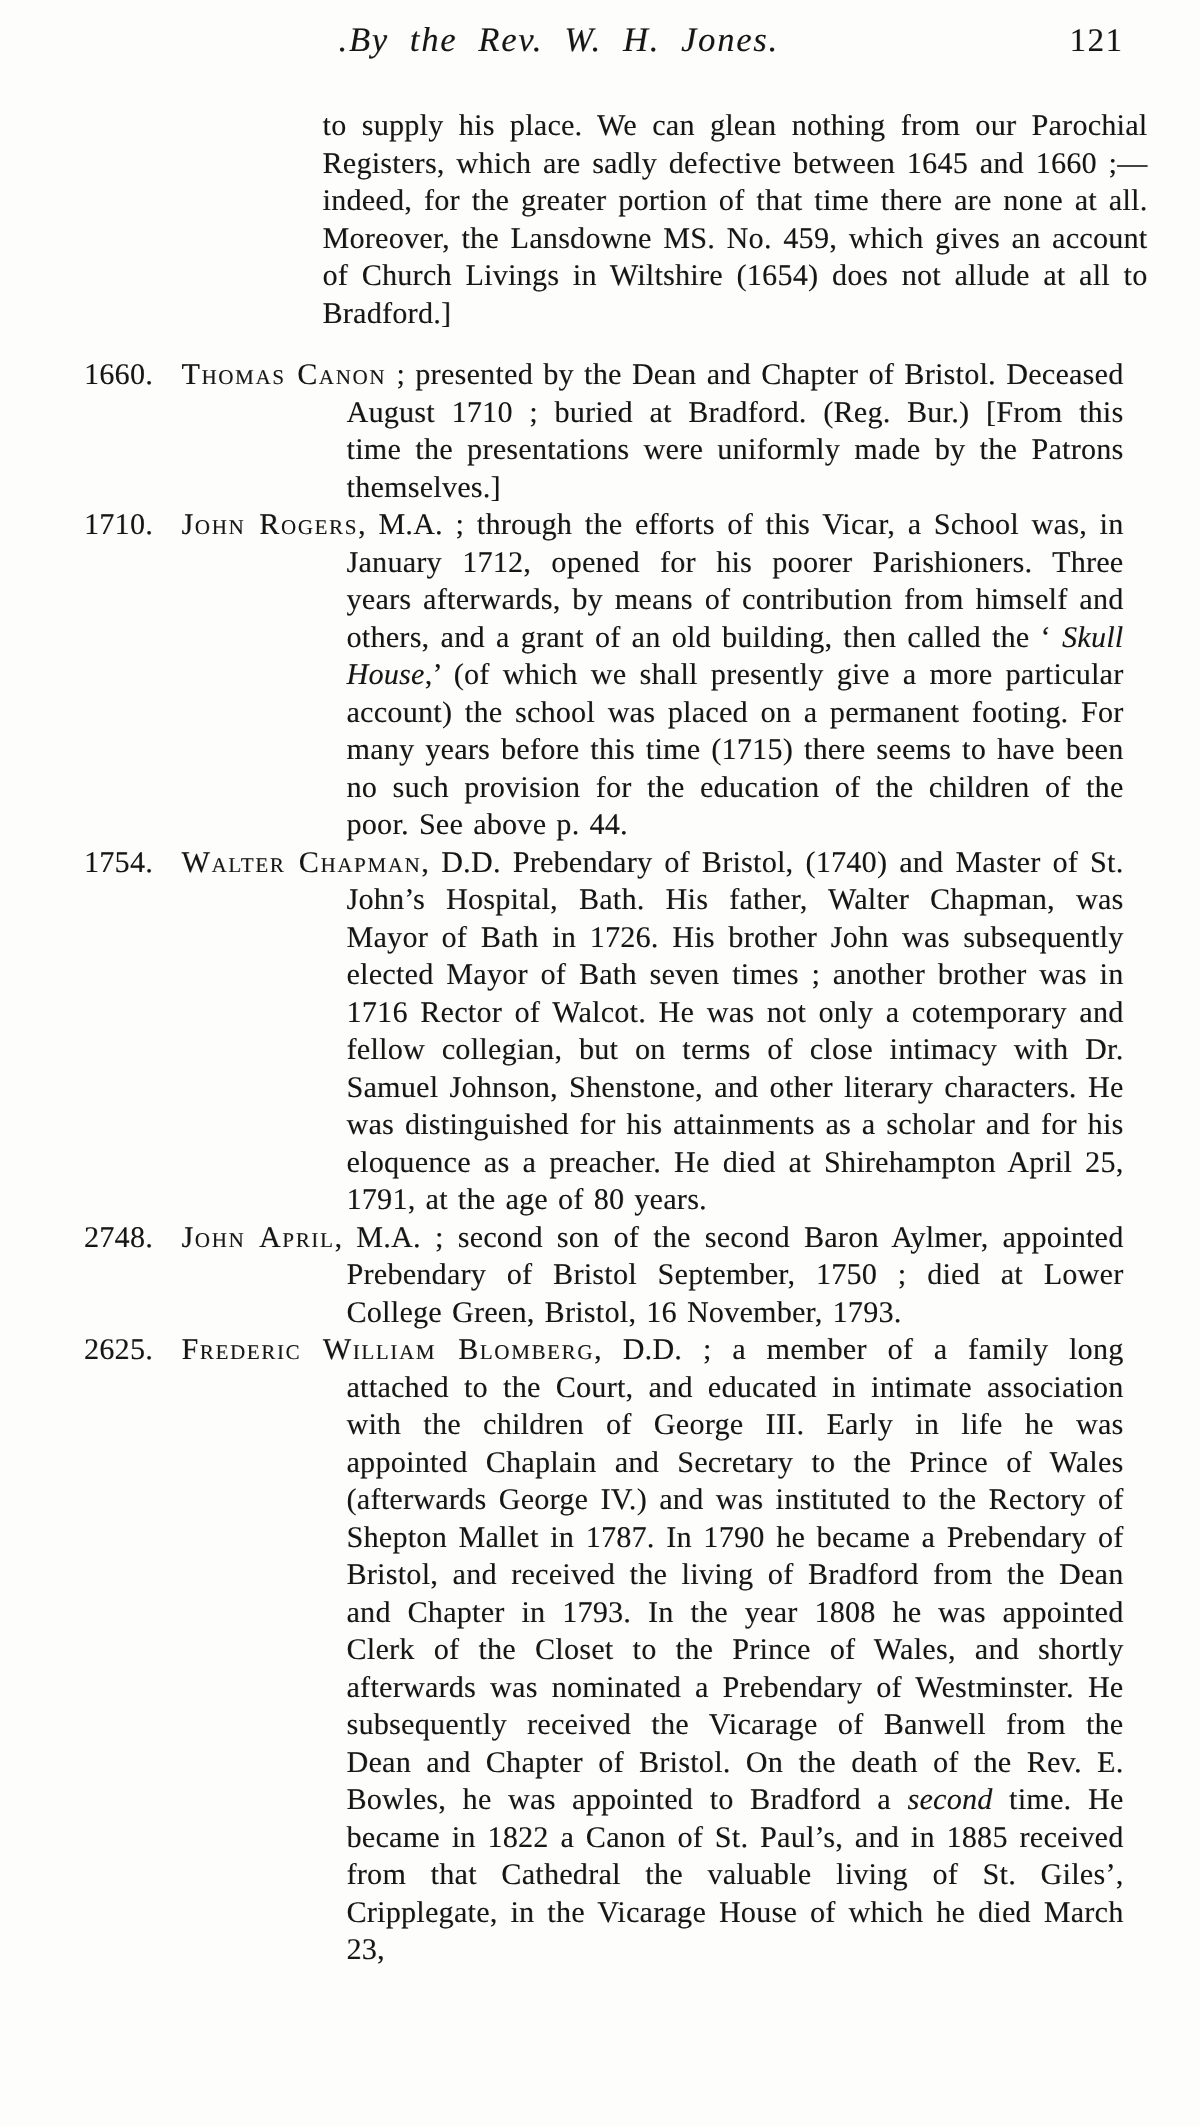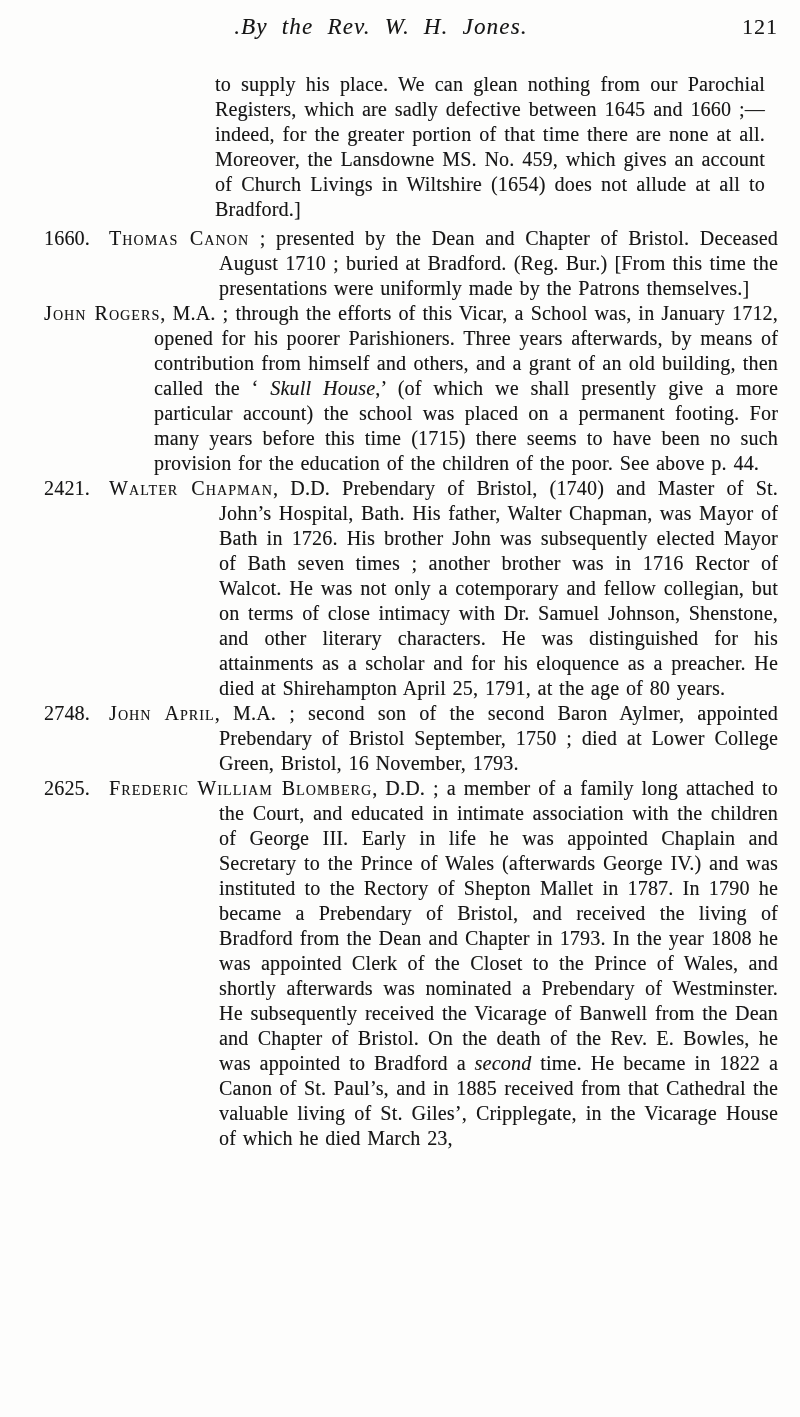--- a/index.html
+++ b/index.html
@@ -12,21 +12,21 @@
     height: 1417px;
     overflow: hidden;
     font-family: "Liberation Serif", "DejaVu Serif", serif;
     color: #161616;
     background: #fdfdfc;
   }
   .page {
     box-sizing: border-box;
     width: 800px;
     height: 1417px;
-    padding: 12px 18px 0 40px;
+    padding: 12px 35px 0 40px;
     text-shadow: 0.3px 0.3px 0 rgba(25,25,25,0.38);
   }
   .page-header {
     position: relative;
     height: 32px;
     margin-bottom: 28px;
   }
   .running-title {
     position: absolute;
     left: 120px;
@@ -34,37 +34,37 @@
     top: 2px;
     text-align: center;
     font-style: italic;
     font-size: 23px;
     letter-spacing: 1.2px;
     word-spacing: 7px;
     white-space: nowrap;
   }
   .page-number {
     position: absolute;
-    right: 4px;
+    right: 16px;
     top: 2px;
     font-size: 22px;
     letter-spacing: 1px;
   }
   .body-text {
     font-size: 20px;
     line-height: 25px;
     letter-spacing: 0.2px;
     word-spacing: 1.5px;
   }
   .intro {
     margin: 0 12px 0 175px;
     width: 550px;
     text-align: justify;
   }
-  .entries { margin: 4px; }
+  .entries { margin: 16px; }
   .entry { display: flex; }
   .entry-year {
     flex: 0 0 65px;
     white-space: nowrap;
   }
   .entry-text {
     flex: 1 1 auto;
     margin: 0;
     padding-left: 110px;
     text-indent: -110px;
@@ -89,24 +89,25 @@
 
   <div class="body-text">
     <p class="intro">to supply his place. We can glean nothing from our Parochial Registers, which are sadly defective between 1645 and 1660 ;—indeed, for the greater portion of that time there are none at all. Moreover, the Lansdowne MS. No. 459, which gives an account of Church Livings in Wiltshire (1654) does not allude at all to Bradford.]</p>
 
     <div class="entries">
         <div class="entry">
           <span class="entry-year">1660.</span>
           <p class="entry-text"><span class="seg-smallcaps">Thomas Canon</span><span class="seg-normal"> ; presented by the Dean and Chapter of Bristol. Deceased August 1710 ; buried at Bradford. (Reg. Bur.) [From this time the presentations were uniformly made by the Patrons themselves.]</span></p>
         </div>
         <div class="entry">
+          <span class="entry-year">1710.</span>
           <p class="entry-text"><span class="seg-smallcaps">John Rogers</span><span class="seg-normal">, M.A. ; through the efforts of this Vicar, a School was, in January 1712, opened for his poorer Parishioners. Three years afterwards, by means of contribution from himself and others, and a grant of an old building, then called the ‘ </span><span class="seg-italic">Skull House</span><span class="seg-normal">,’ (of which we shall presently give a more particular account) the school was placed on a permanent footing. For many years before this time (1715) there seems to have been no such provision for the education of the children of the poor. See above p. 44.</span></p>
         </div>
         <div class="entry">
-          <span class="entry-year">2421.</span>
+          <span class="entry-year">1754.</span>
           <p class="entry-text"><span class="seg-smallcaps">Walter Chapman</span><span class="seg-normal">, D.D. Prebendary of Bristol, (1740) and Master of St. John’s Hospital, Bath. His father, Walter Chapman, was Mayor of Bath in 1726. His brother John was subsequently elected Mayor of Bath seven times ; another brother was in 1716 Rector of Walcot. He was not only a cotemporary and fellow collegian, but on terms of close intimacy with Dr. Samuel Johnson, Shenstone, and other literary characters. He was distinguished for his attainments as a scholar and for his eloquence as a preacher. He died at Shirehampton April 25, 1791, at the age of 80 years.</span></p>
         </div>
         <div class="entry">
           <span class="entry-year">2748.</span>
           <p class="entry-text"><span class="seg-smallcaps">John April</span><span class="seg-normal">, M.A. ; second son of the second Baron Aylmer, appointed Prebendary of Bristol September, 1750 ; died at Lower College Green, Bristol, 16 November, 1793.</span></p>
         </div>
         <div class="entry">
           <span class="entry-year">2625.</span>
           <p class="entry-text"><span class="seg-smallcaps">Frederic William Blomberg</span><span class="seg-normal">, D.D. ; a member of a family long attached to the Court, and educated in intimate association with the children of George III. Early in life he was appointed Chaplain and Secretary to the Prince of Wales (afterwards George IV.) and was instituted to the Rectory of Shepton Mallet in 1787. In 1790 he became a Prebendary of Bristol, and received the living of Bradford from the Dean and Chapter in 1793. In the year 1808 he was appointed Clerk of the Closet to the Prince of Wales, and shortly afterwards was nominated a Prebendary of Westminster. He subsequently received the Vicarage of Banwell from the Dean and Chapter of Bristol. On the death of the Rev. E. Bowles, he was appointed to Bradford a </span><span class="seg-italic">second</span><span class="seg-normal"> time. He became in 1822 a Canon of St. Paul’s, and in 1885 received from that Cathedral the valuable living of St. Giles’, Cripplegate, in the Vicarage House of which he died March 23,</span></p>
         </div>

